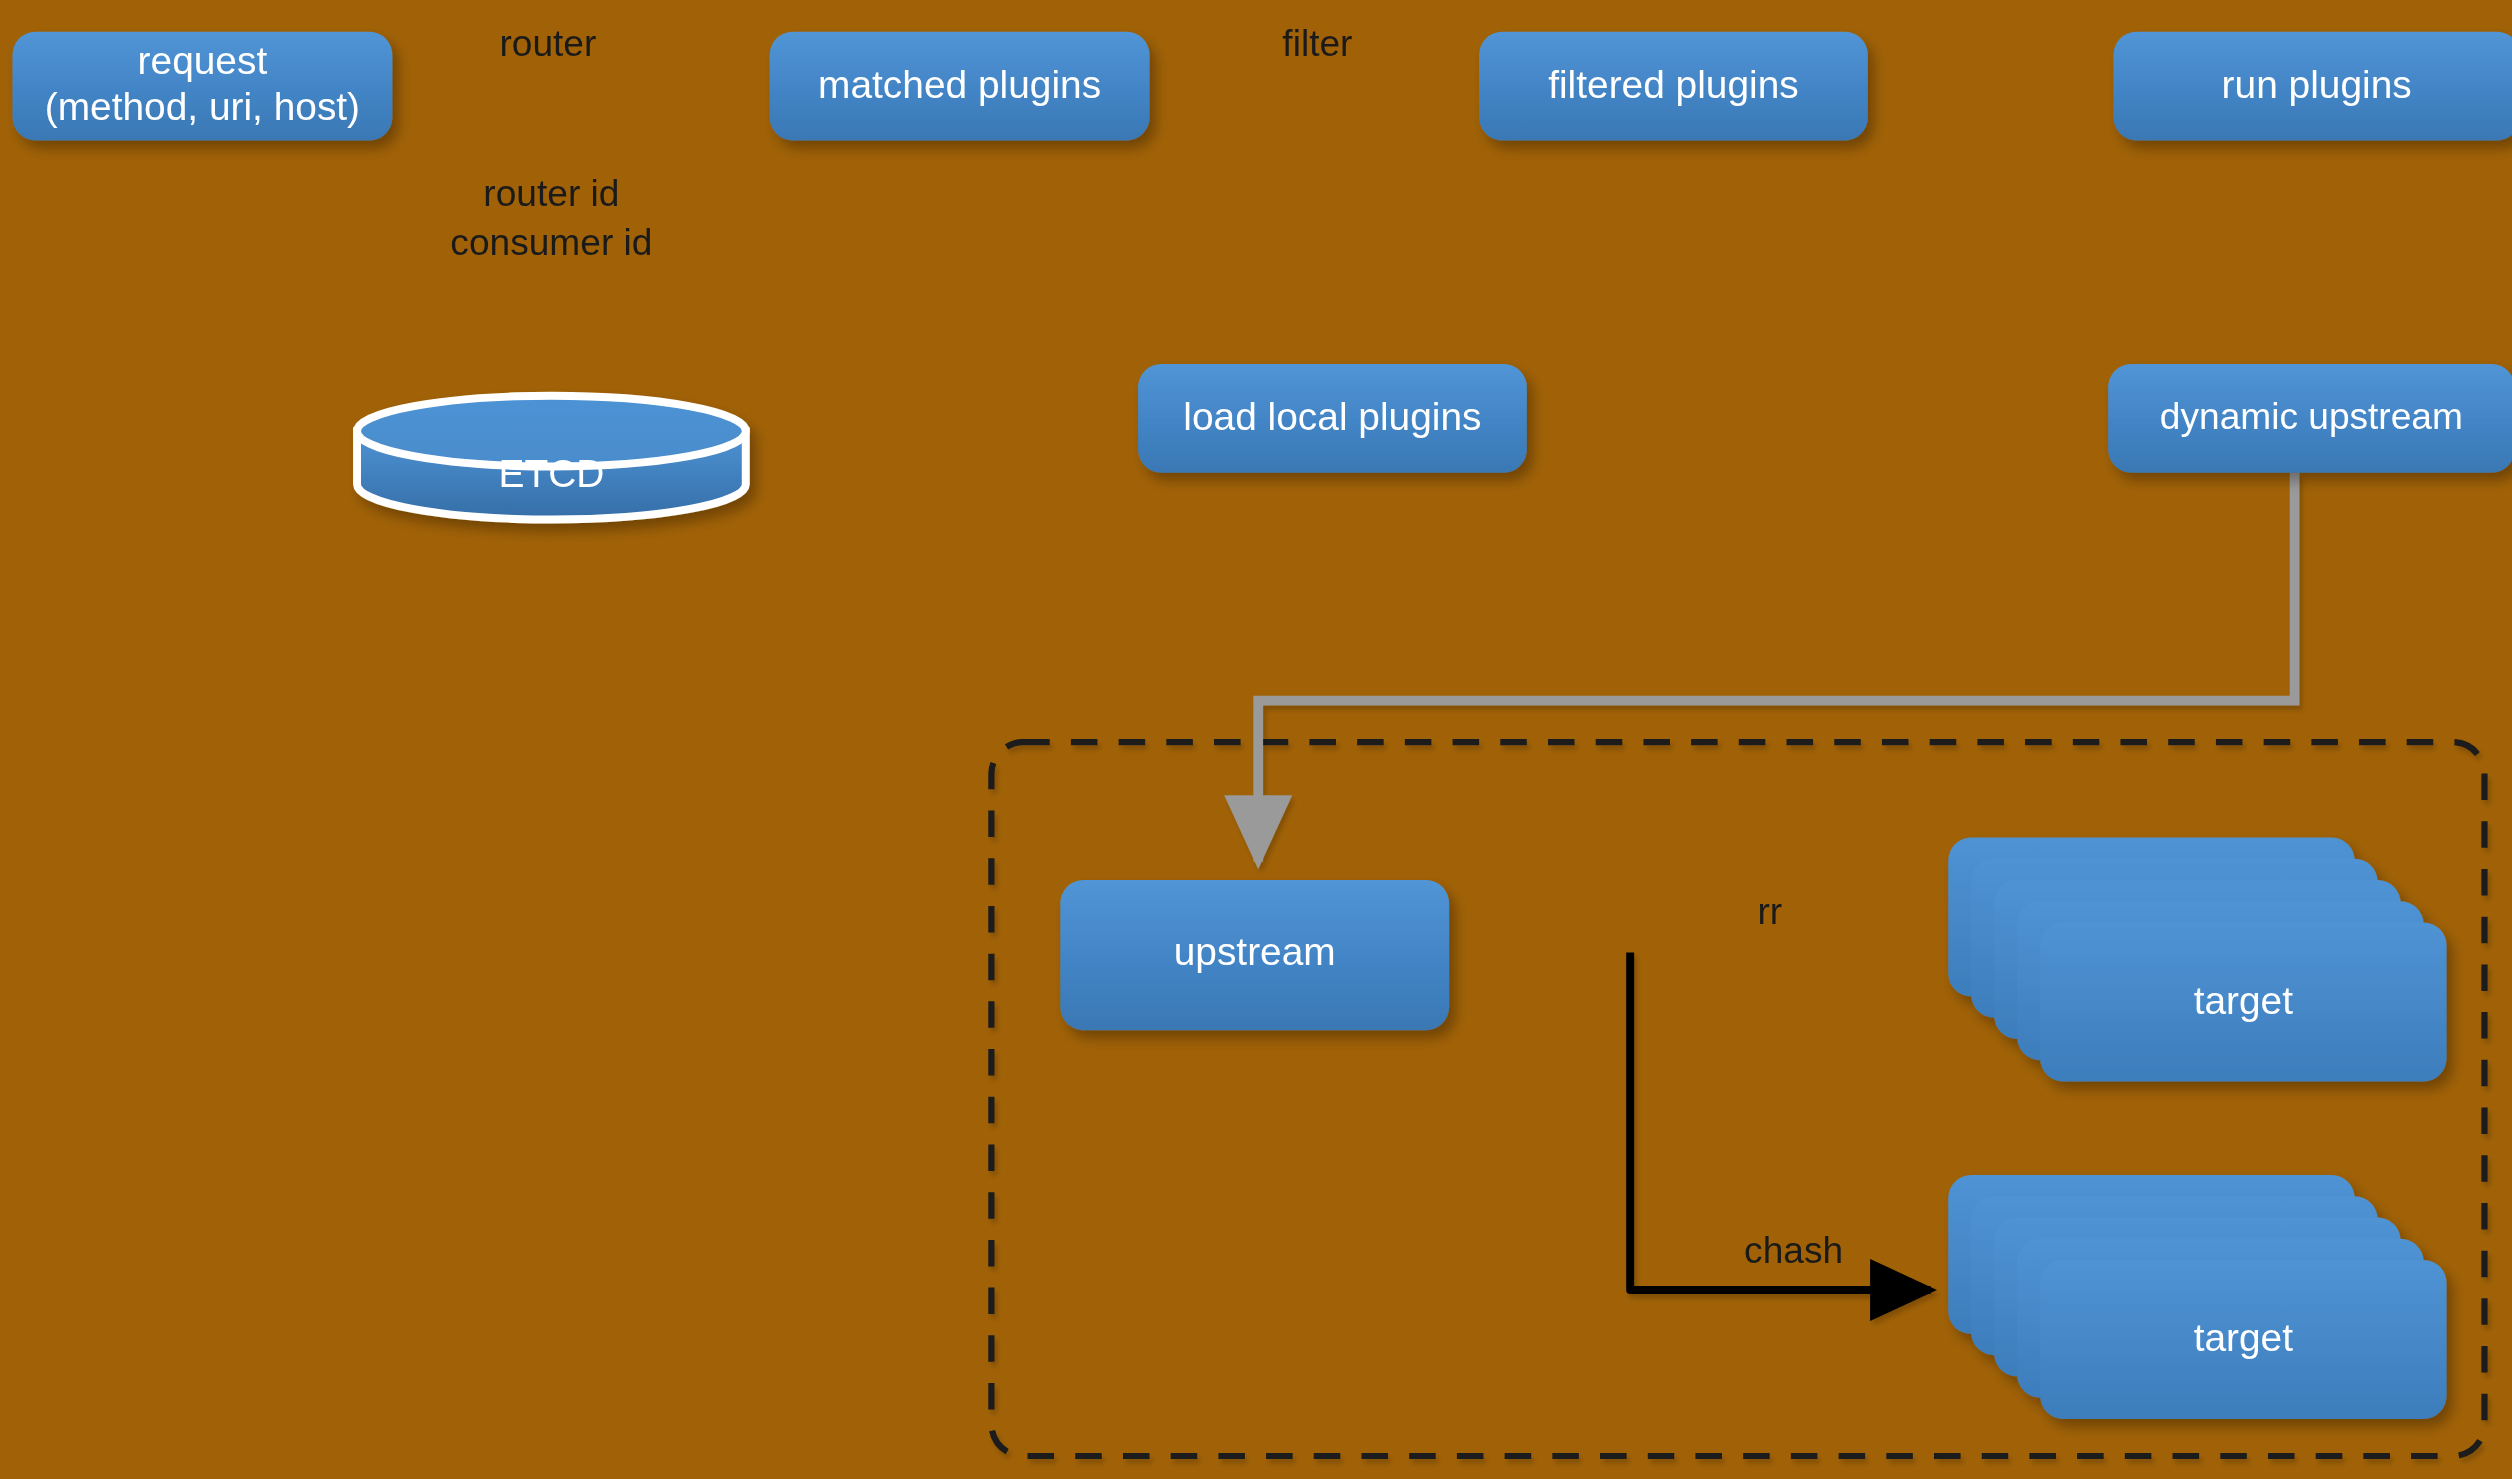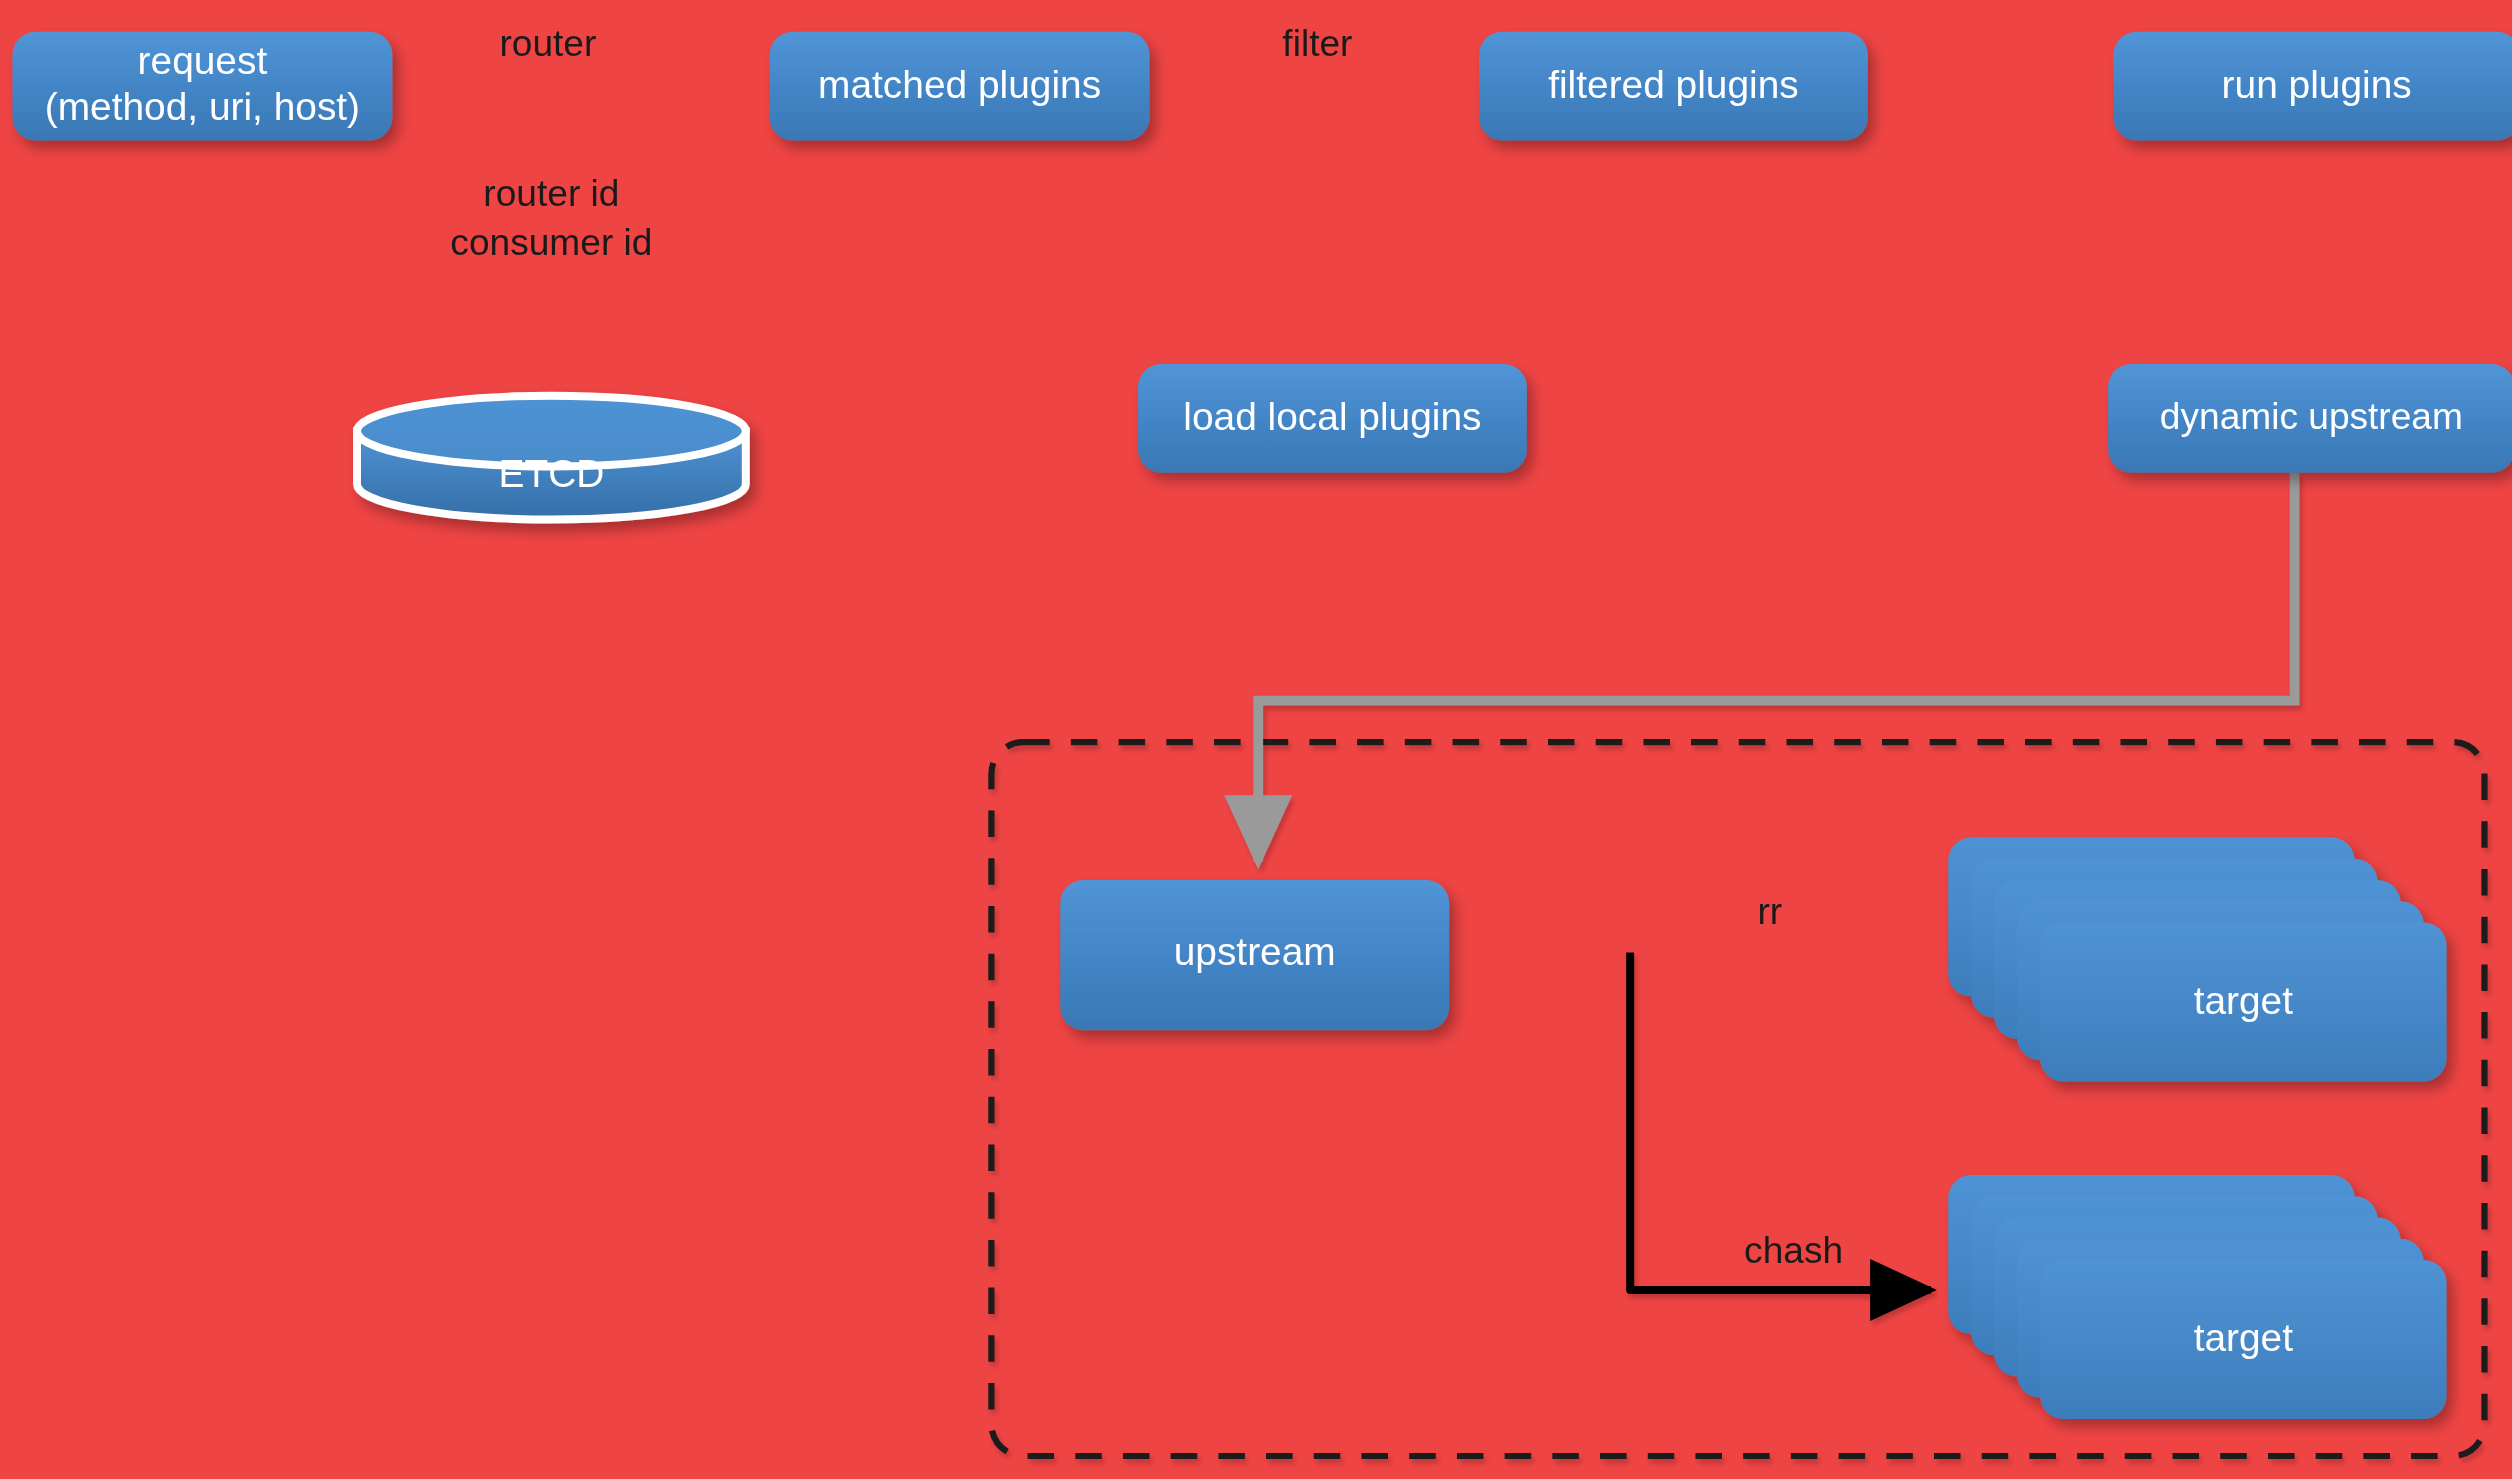--- a/index.html
+++ b/index.html
@@ -10,21 +10,21 @@
   body {
     width: 2512px;
     height: 1479px;
     overflow: hidden;
     font-family: "Liberation Sans", sans-serif;
   }
   #diagram-root {
     position: relative;
     width: 2512px;
     height: 1479px;
-    background: #ef4444;
+    background: #a16207;
   }
   svg.diagram-canvas {
     position: absolute;
     top: 0;
     left: 0;
     width: 2512px;
     height: 1479px;
     display: block;
   }
   .node-label {

